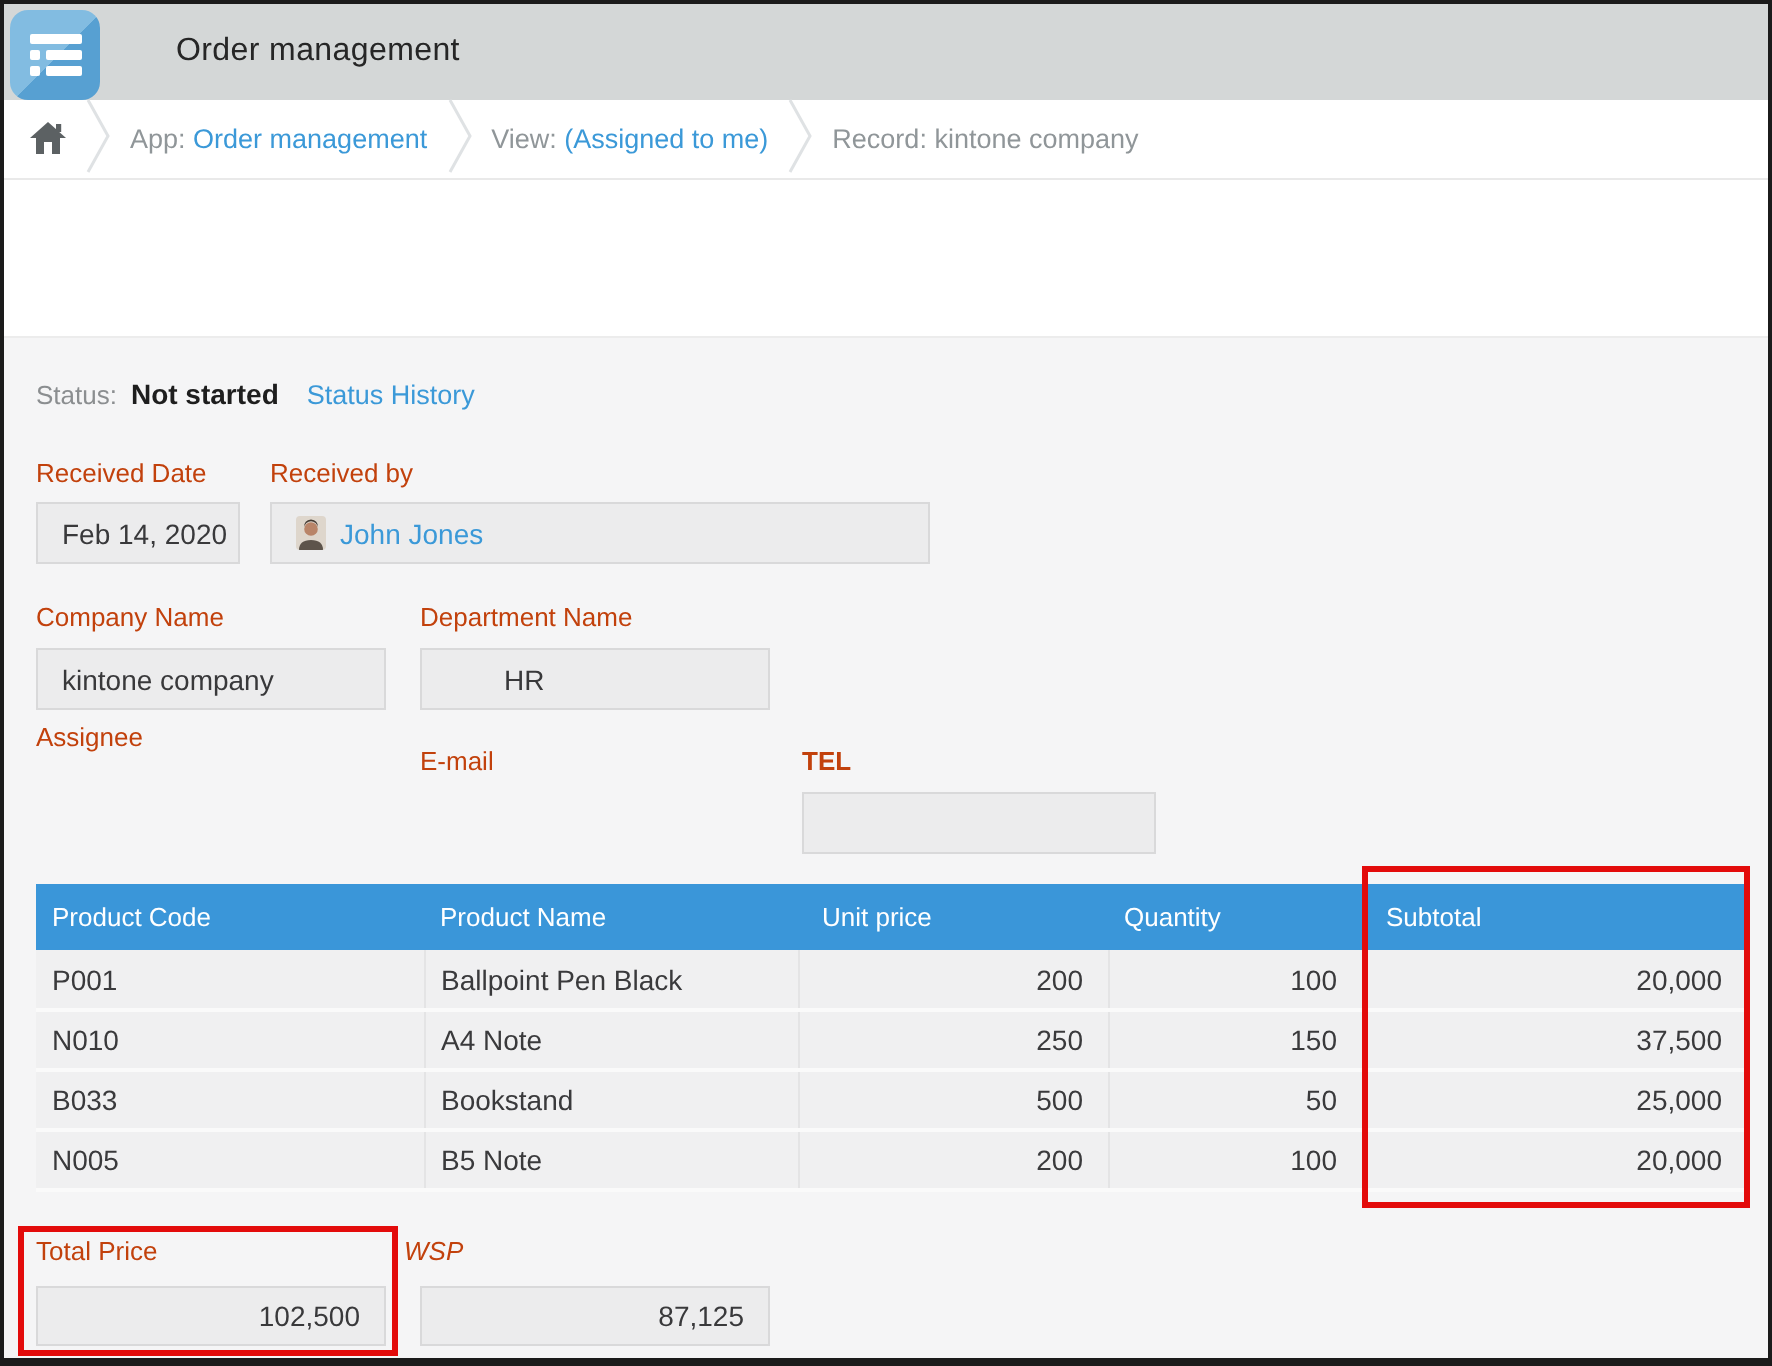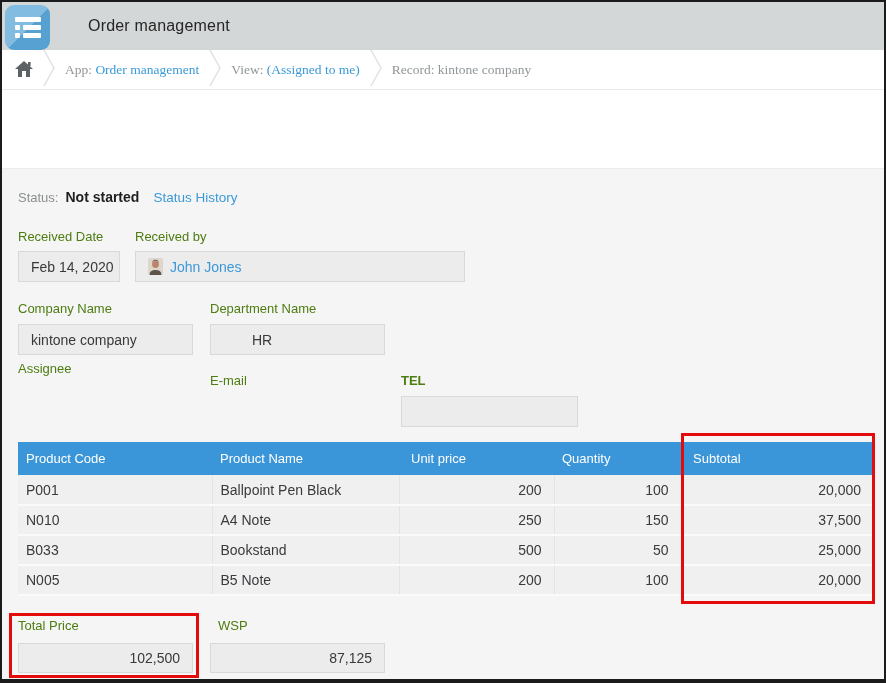--- a/index.html
+++ b/index.html
@@ -32,41 +32,41 @@
   .page-title {
     position:absolute; left:86px; top:0; height:48px; display:flex; align-items:center;
     font-size:16px; color:#262626; letter-spacing:.2px;
   }
 
   
   .breadcrumb {
     position:absolute; left:0; top:48px; width:100%; height:40px;
     background:#ffffff; border-bottom:1px solid #e9e9e9;
     display:flex; align-items:center; padding-left:13px;
-    font-size:13.5px; color:#909699;font-family:Liberation Serif, serif;
+    font-size:13.5px; color:#909699;
   }
   .crumb-sep { margin:0 10px; flex:none; }
   .crumb { white-space:nowrap; }
   .crumb a, .link-blue { color:#3b99d8; text-decoration:none; cursor:pointer; }
   .home-icon { flex:none; cursor:pointer; display:flex; }
 
   
   .record-area {
     position:absolute; left:0; top:166px; width:100%; bottom:0;
     background:#f5f5f6; border-top:1px solid #ececec;
   }
   .status-row {
     position:absolute; left:16px; top:20px; display:flex; align-items:baseline;
     font-size:13px;
   }
   .status-label { color:#8b8e90; margin-right:7px; }
   .status-value { color:#1e1e1e; font-weight:bold; font-size:14px; margin-right:14px; }
   .status-history { font-size:13.5px; }
 
-  .field-label { position:absolute; font-size:13px; color:#4d7c0f; white-space:nowrap; }
+  .field-label { position:absolute; font-size:13px; color:#c2410c; white-space:nowrap; }
   .field-box {
     position:absolute; height:31px;
     background:#ececed; border:1px solid #d9d9da;
     display:flex; align-items:center; padding:0 12px;
     font-size:14px; color:#39393b; white-space:nowrap; overflow:hidden;
   }
   .field-box.right { justify-content:flex-end; }
   .avatar { width:15px; height:17px; margin-right:7px; flex:none; border-radius:2px; overflow:hidden; }
 
   
@@ -228,21 +228,21 @@
           <td>N005</td>
           <td>B5 Note</td>
           <td class="num">200</td>
           <td class="num">100</td>
           <td class="num">20,000</td>
         </tr>
       </tbody>
     </table>
 
     <div class="field-label" style="left:16px; top:449px;">Total Price</div>
-    <div class="field-label" style="left:216px; top:449px;">WSP</div>
+    <div class="field-label" style="left:200px; top:449px;font-style:italic;">WSP</div>
     <div class="field-box right" style="left:16px; top:474px; width:175px; height:30px;">
       <span>102,500</span>
     </div>
     <div class="field-box right" style="left:208px; top:474px; width:175px; height:30px;">
       <span>87,125</span>
     </div>
 
     <div class="hl-red hl-subtotal"></div>
     <div class="hl-red hl-total"></div>
 

